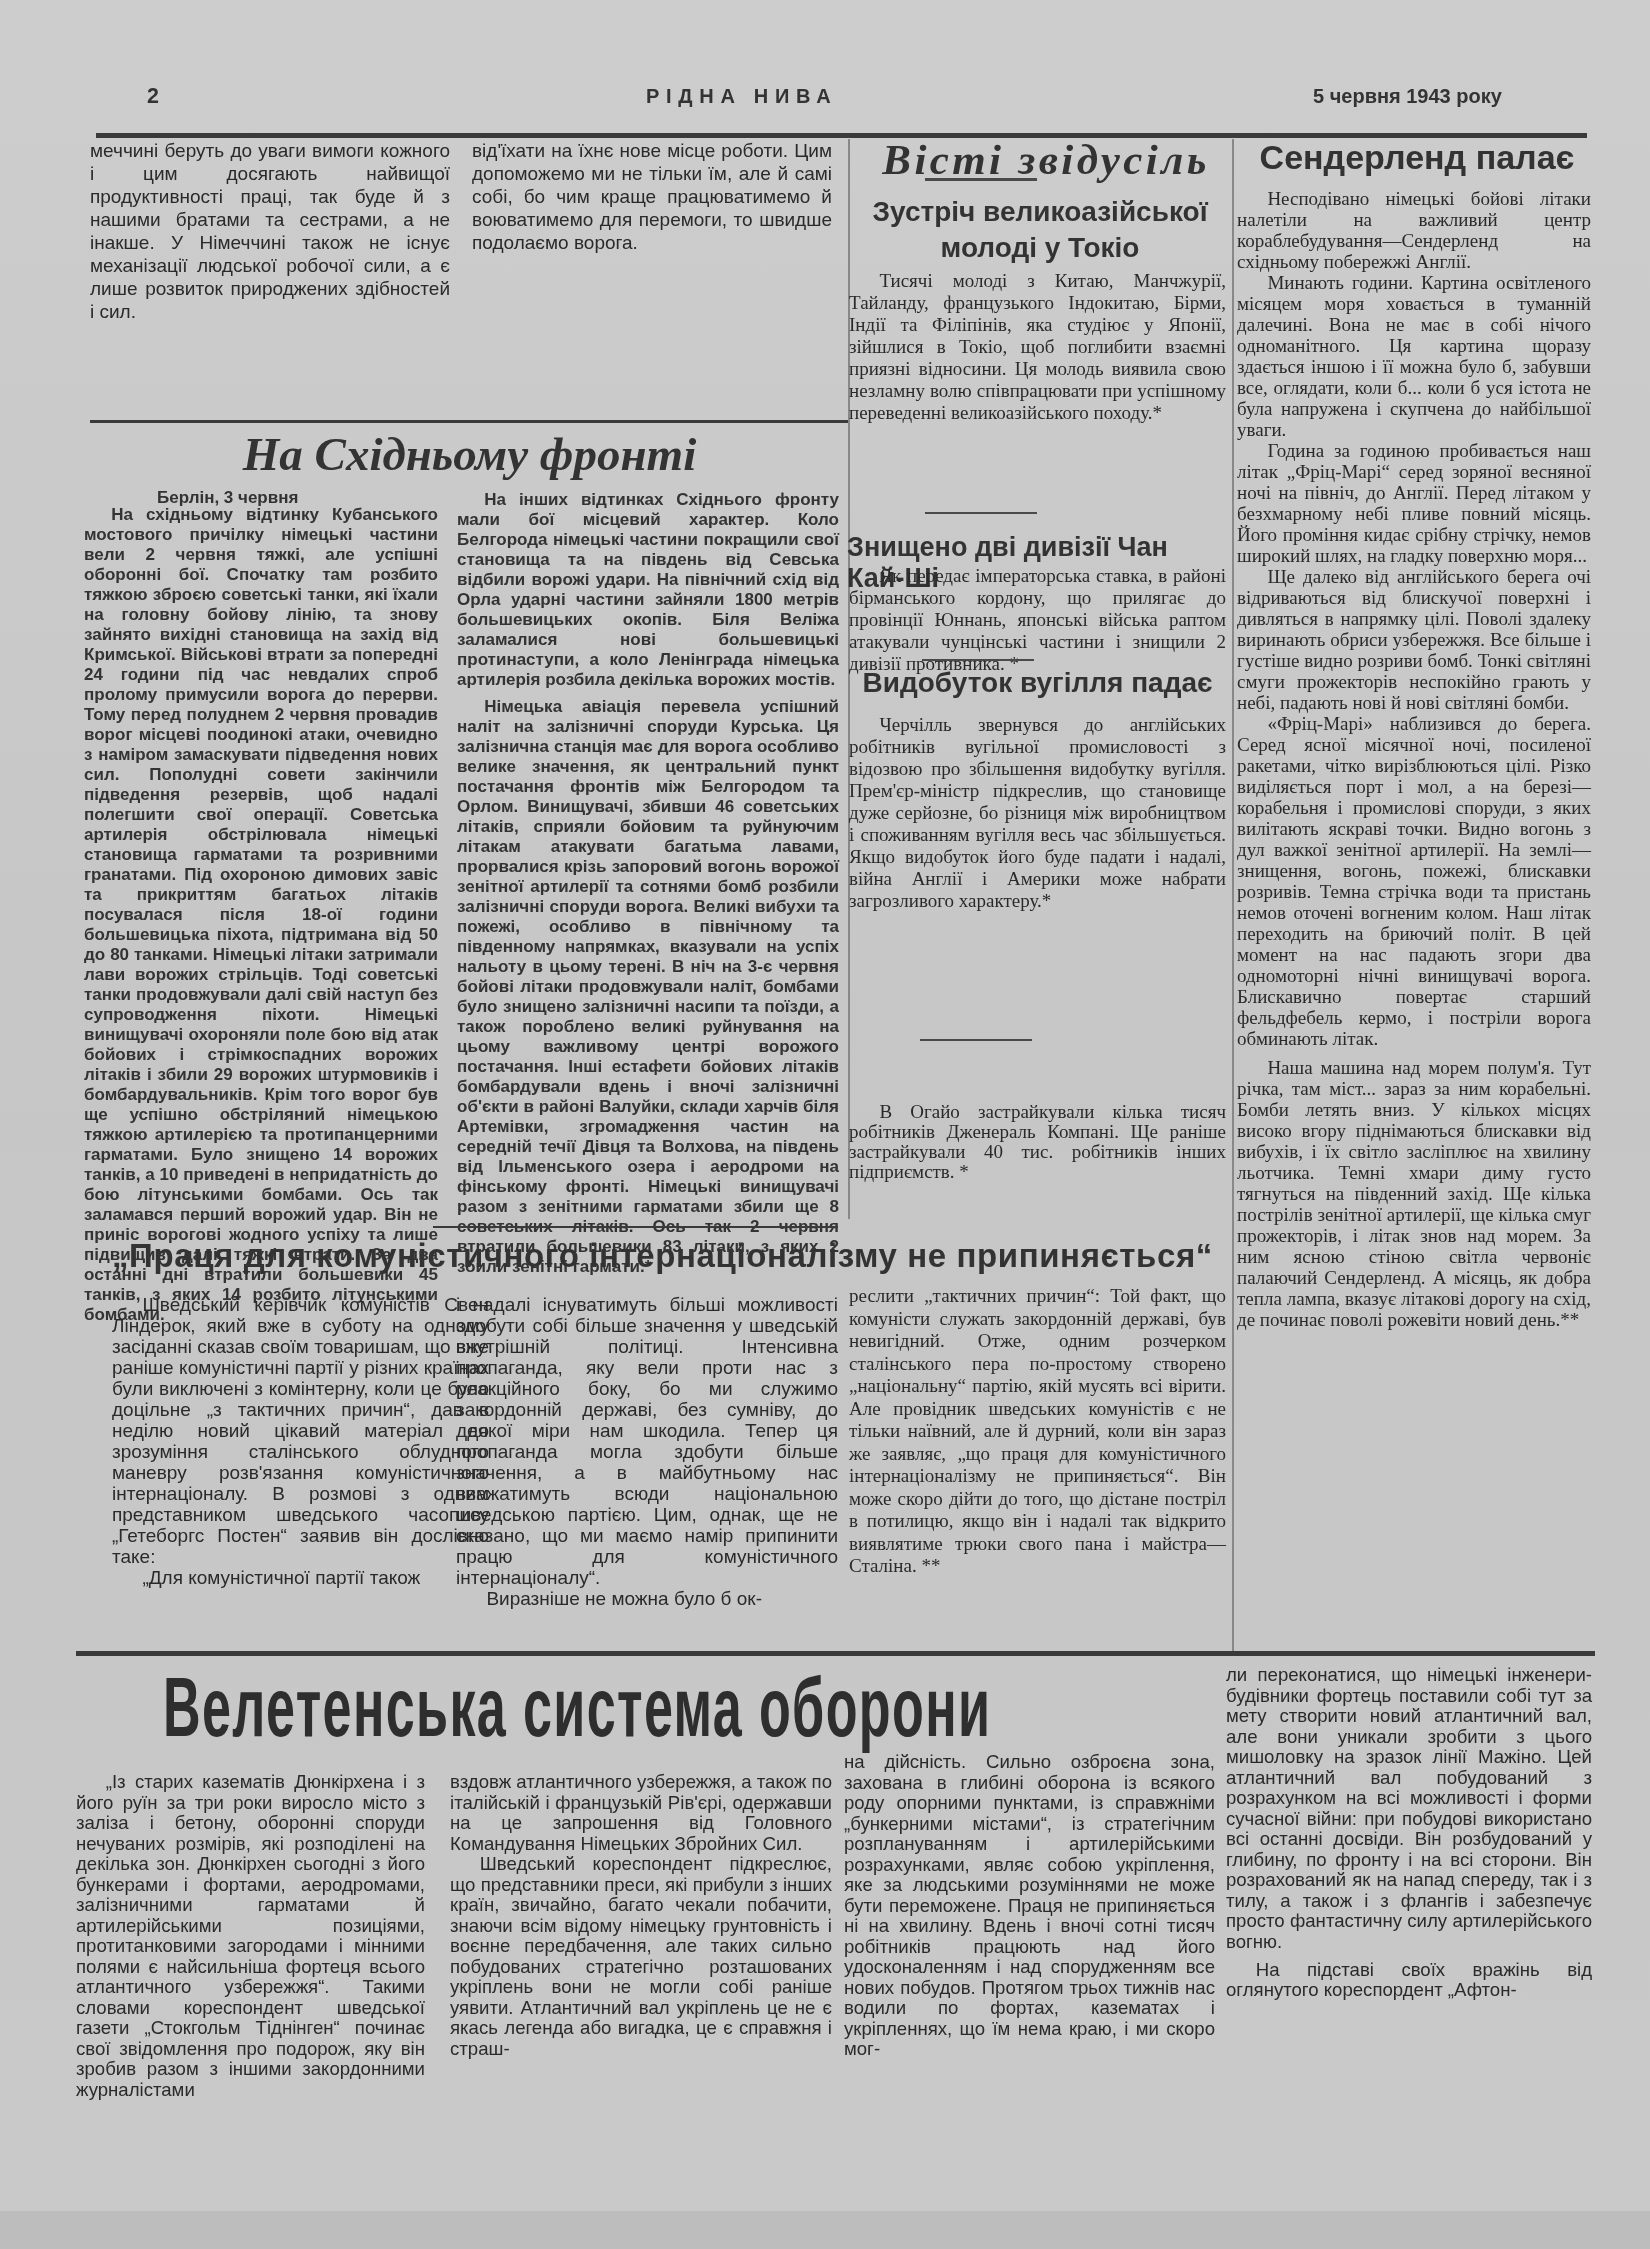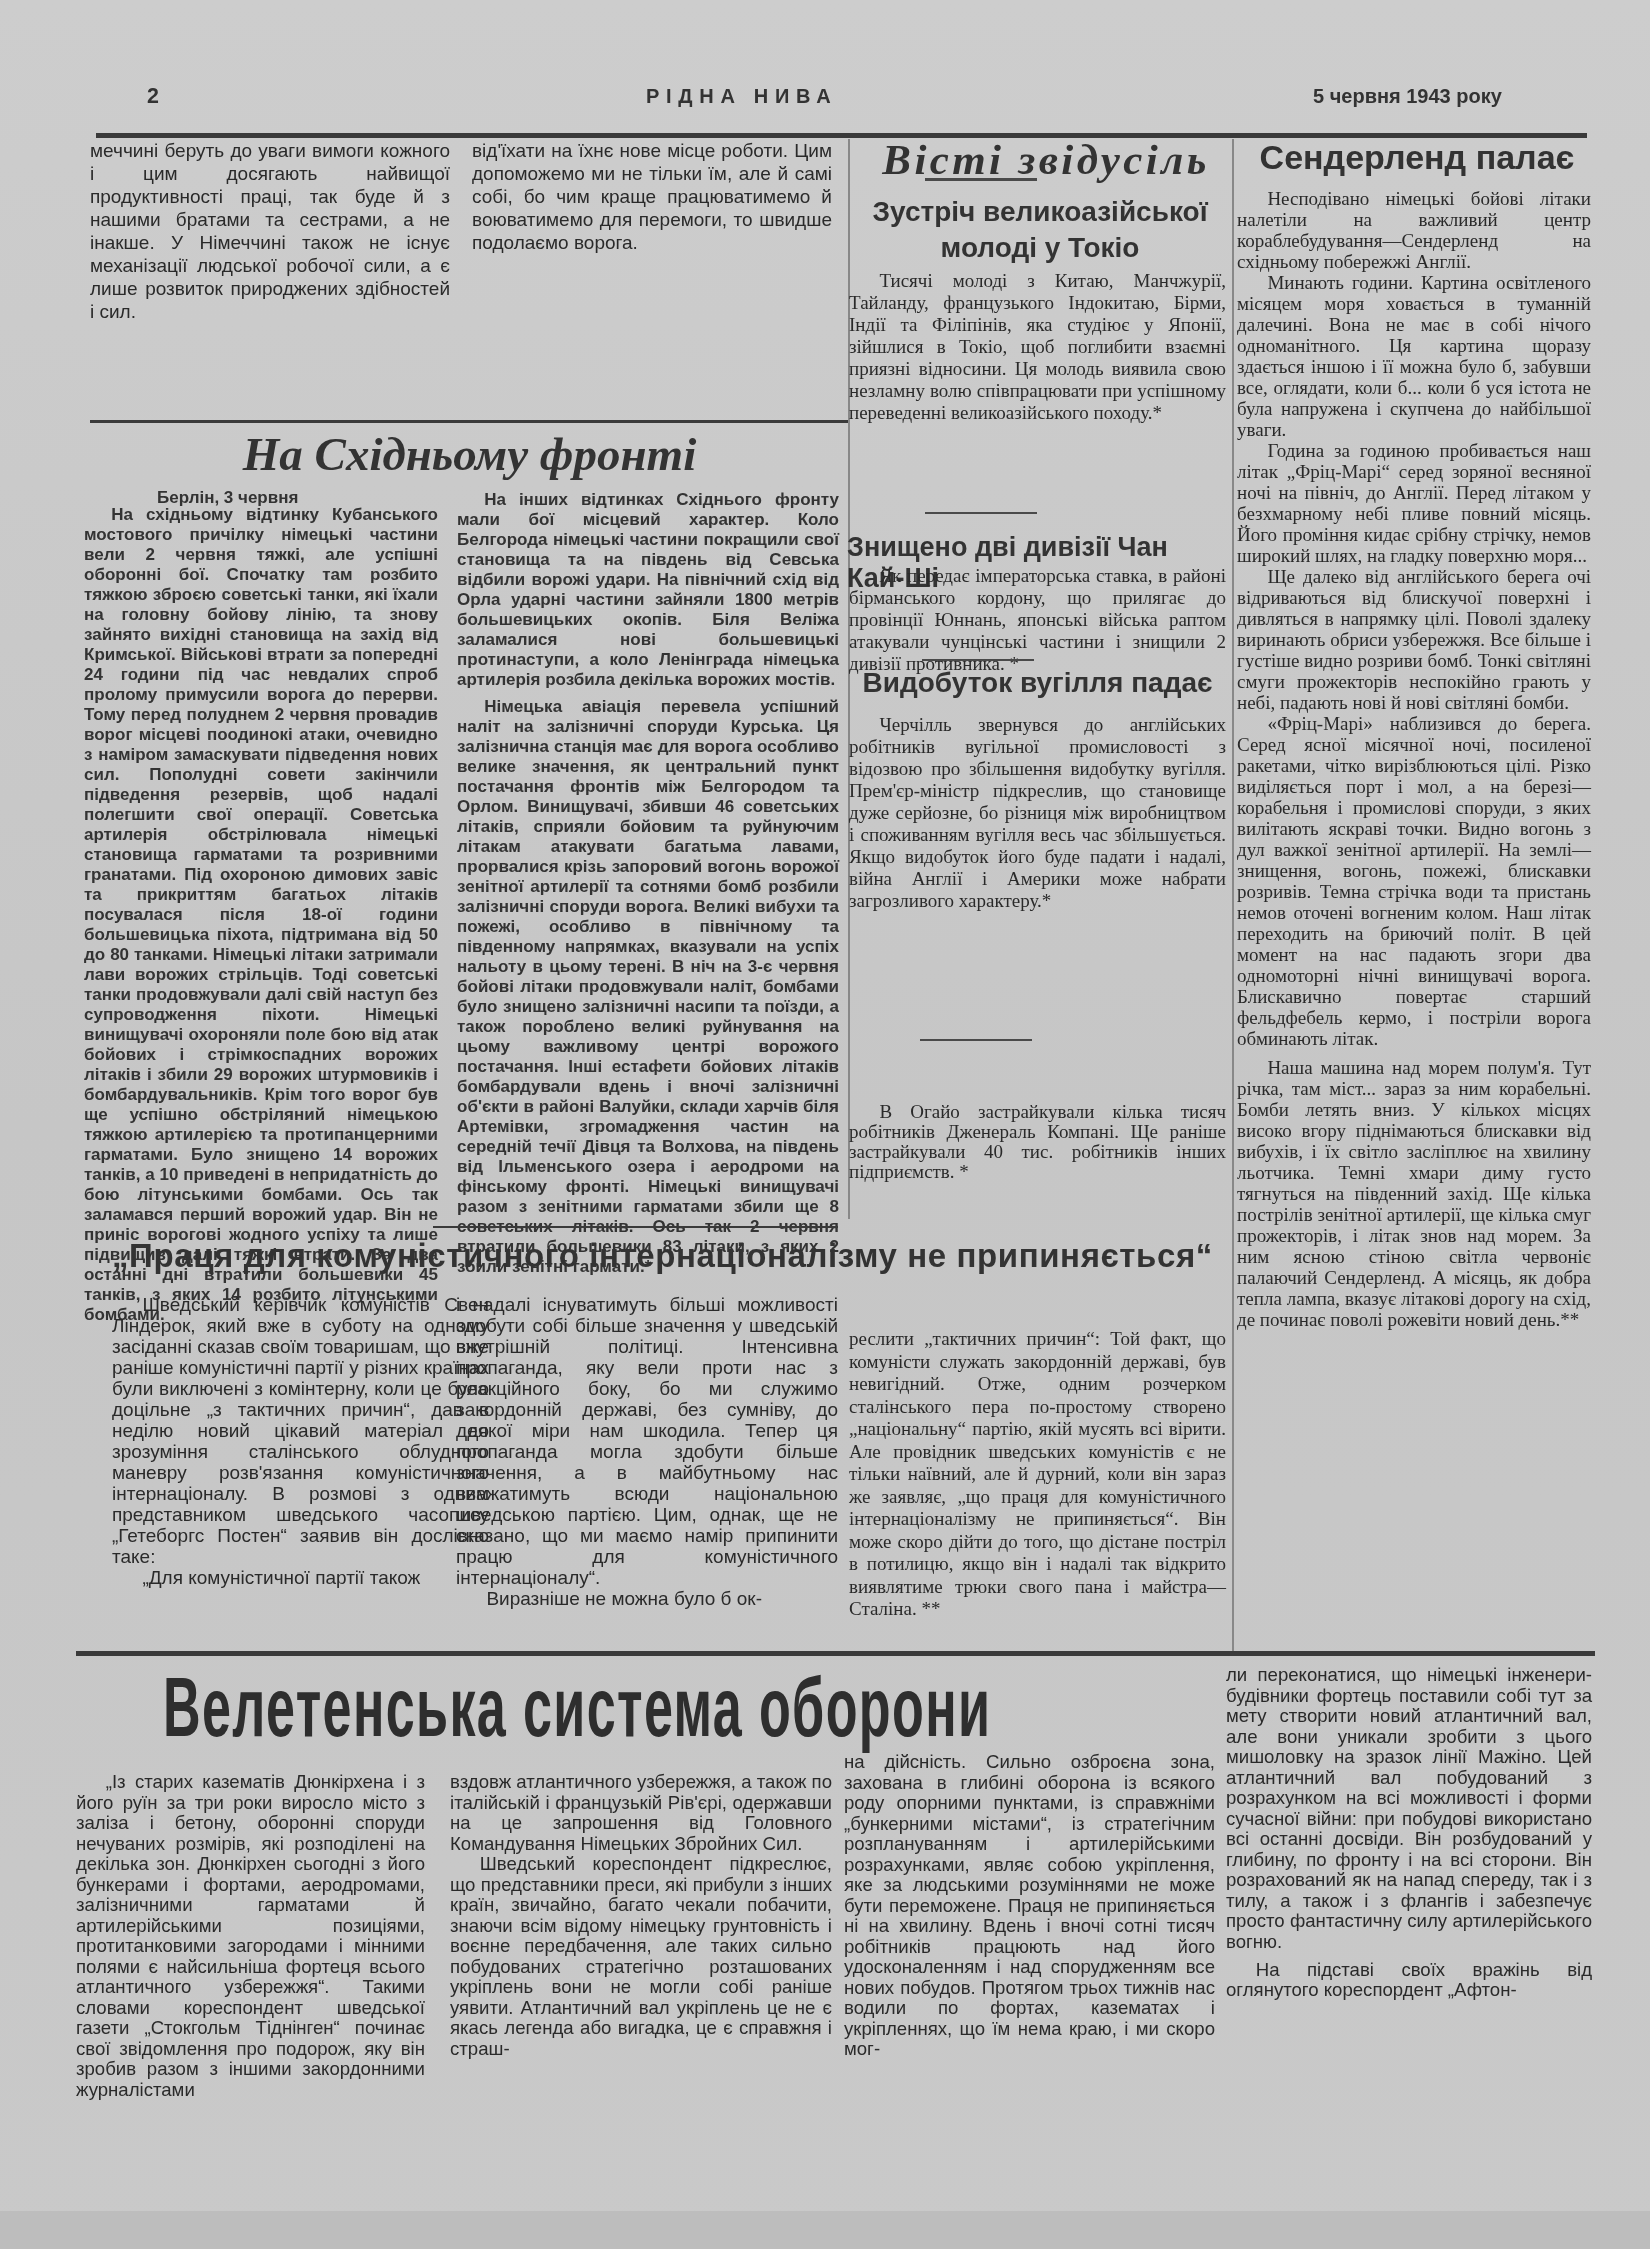--- a/index.html
+++ b/index.html
@@ -97,21 +97,21 @@
   <div class="rule" style="left:433px; top:1226px; width:405px; height:2.2px;"></div>
   <div class="abs hdr" style="left:112px; top:1237px; width:1114px; font-size:33px; text-align:left; letter-spacing:0.6px;">„Праця для комуністичного інтернаціоналізму не припиняється“</div>
   <div class="col cond" style="left:73px; top:1294px; width:377px; font-size:19px; line-height:21px;margin-left:39px;">
     <p>Шведський керівчик комуністів Свен Ліндерок, який вже в суботу на одному засіданні сказав своїм товаришам, що вже раніше комуністичні партії у різних країнах були виключені з комінтерну, коли це було доцільне „з тактичних причин“, дав в неділю новий цікавий матеріал до зрозуміння сталінського облудного маневру розв'язання комуністичного інтернаціоналу. В розмові з одним представником шведського часопису „Гетеборгс Постен“ заявив він дослівно таке:</p>
     <p>„Для комуністичної партії також</p>
   </div>
   <div class="col cond" style="left:456px; top:1294px; width:382px; font-size:19px; line-height:21px;">
     <p class="noind">і надалі існуватимуть більші можливості здобути собі більше значення у шведській внутрішній політиці. Інтенсивна пропаганда, яку вели проти нас з реакційного боку, бо ми служимо закордонній державі, без сумніву, до деякої міри нам шкодила. Тепер ця пропаганда могла здобути більше значення, а в майбутньому нас вважатимуть всюди національною шведською партією. Цим, однак, ще не сказано, що ми маємо намір припинити працю для комуністичного інтернаціоналу“.</p>
     <p>Виразніше не можна було б ок-</p>
   </div>
-  <div class="col" style="left:849px; top:1328px; width:377px; font-size:19px; line-height:22.5px;">
+  <div class="col" style="left:849px; top:1285px; width:377px; font-size:19px; line-height:22.5px;">
     <p class="noind">реслити „тактичних причин“: Той факт, що комуністи служать закордонній державі, був невигідний. Отже, одним розчерком сталінського пера по-простому створено „національну“ партію, якій мусять всі вірити. Але провідник шведських комуністів є не тільки наївний, але й дурний, коли він зараз же заявляє, „що праця для комуністичного інтернаціоналізму не припиняється“. Він може скоро дійти до того, що дістане постріл в потилицю, якщо він і надалі так відкрито виявлятиме трюки свого пана і майстра—Сталіна. **</p>
   </div>
 
   <div class="rule" style="left:76px; top:1651px; width:1519px; height:5px;"></div>
 
   <div class="abs bigtitle" style="left:163px; top:1659px;">Велетенська система оборони</div>
   <div class="col cond" style="left:76px; top:1772px; width:349px; font-size:18.6px; line-height:20.5px;">
     <p>„Із старих казематів Дюнкірхена і з його руїн за три роки виросло місто з заліза і бетону, оборонні споруди нечуваних розмірів, які розподілені на декілька зон. Дюнкірхен сьогодні з його бункерами і фортами, аеродромами, залізничними гарматами й артилерійськими позиціями, протитанковими загородами і мінними полями є найсильніша фортеця всього атлантичного узбережжя“. Такими словами кореспондент шведської газети „Стокгольм Тіднінген“ починає свої звідомлення про подорож, яку він зробив разом з іншими закордонними журналістами</p>
   </div>
   <div class="col cond" style="left:450px; top:1772px; width:382px; font-size:18.6px; line-height:20.5px;">

